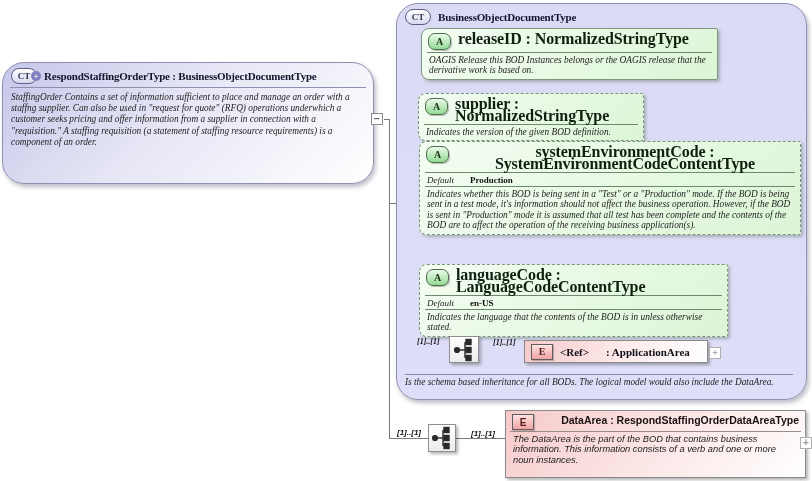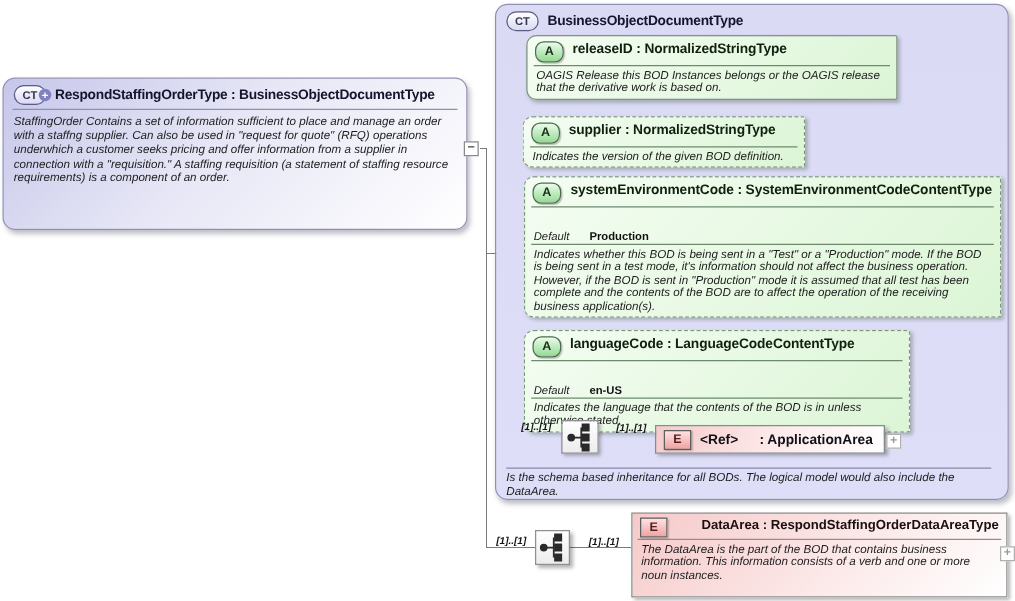--- a/index.html
+++ b/index.html
@@ -4,22 +4,22 @@
 <style>
   html,body{margin:0;padding:0;background:#fff;}
   #canvas{
     position:relative;width:812px;height:481px;background:#ffffff;overflow:hidden;
     font-family:"Liberation Sans","DejaVu Sans",sans-serif;color:#111;
   }
   svg.lines{position:absolute;left:0;top:0;z-index:0;}
 
   
   .roundnode{
-    position:absolute;border:1px solid #8f8fb4;border-radius:10px;
-    box-shadow:2px 3px 4px rgba(110,110,130,.45);z-index:1;box-sizing:border-box;
+    position:absolute;border:1px solid #8f8fb4;border-radius:22px;
+    box-shadow:2px 3px 4px rgba(110,110,130,.45);z-index:1;box-sizing:border-box;font-family:Liberation Serif, serif;
   }
   .node-header{display:flex;align-items:center;gap:7px;padding:5px 8px 3px;}
   .node-title{font-weight:bold;font-size:11px;letter-spacing:-.2px;color:#14142c;white-space:nowrap;}
   .hr{border-top:1px solid #8f8fb0;margin:0 7px;}
 
   
   .ct-icon{position:relative;display:flex;align-items:center;justify-content:center;
     width:24px;height:14px;flex:0 0 auto;border:1.5px solid #5c5c84;border-radius:8px;
     background:linear-gradient(180deg,#ffffff 0%,#d9d9f2 100%);
     font-size:9px;font-weight:bold;color:#343456;}
@@ -51,26 +51,26 @@
   
   #bod-node{left:396px;top:3px;width:411px;height:397px;
     background:linear-gradient(180deg,#dadaf4 0%,#dedef8 100%);}
 
   .attr{position:absolute;box-sizing:border-box;z-index:2;
     background:linear-gradient(135deg,#f4fdf2 0%,#dcf5d6 100%);
     border:1px solid #7e977e;border-radius:8px 2px 2px 8px;
     box-shadow:2px 2px 3px rgba(90,110,90,.4);}
   .attr.dashed{border-style:dashed;border-color:#7a967a;}
   .attr-head{display:flex;align-items:flex-start;gap:7px;padding:4px 6px 2px;}
-  .attr-title{font-weight:bold;font-size:11px;letter-spacing:-.1px;color:#0f200f;
+  .attr-title{font-weight:bold;font-size:16px;letter-spacing:-.1px;color:#0f200f;
     line-height:12px;flex:1;overflow-wrap:anywhere;}
   .attr-title.center{text-align:center;}
   .attr-sep{border-top:1px solid #6d8a6d;margin:0 5px;}
   .default-row{display:flex;align-items:baseline;gap:16px;padding:2px 7px 1px;}
-  .default-label{font-style:italic;font-size:9px;color:#222;margin-top:16px;}
+  .default-label{font-style:italic;font-size:9px;color:#222;}
   .default-value{font-weight:bold;font-size:9px;color:#111;}
   .attr-desc{padding:2px 7px 3px;}
   .attr-desc .desc{line-height:10.4px;}
 
   .card-label{position:absolute;font-size:8px;font-weight:bold;font-style:italic;color:#151515;z-index:2;white-space:nowrap;text-align:center;}
 
   .element-node{position:absolute;display:flex;align-items:center;gap:7px;padding:0 6px;z-index:2;
     background:linear-gradient(110deg,#f6caca 0%,#fdebeb 55%,#ffffff 100%);
     border:1px solid #8a8a8a;box-shadow:2px 2px 3px rgba(0,0,0,.3);box-sizing:border-box;}
   .element-title{font-weight:bold;font-size:11px;color:#101018;white-space:nowrap;}

